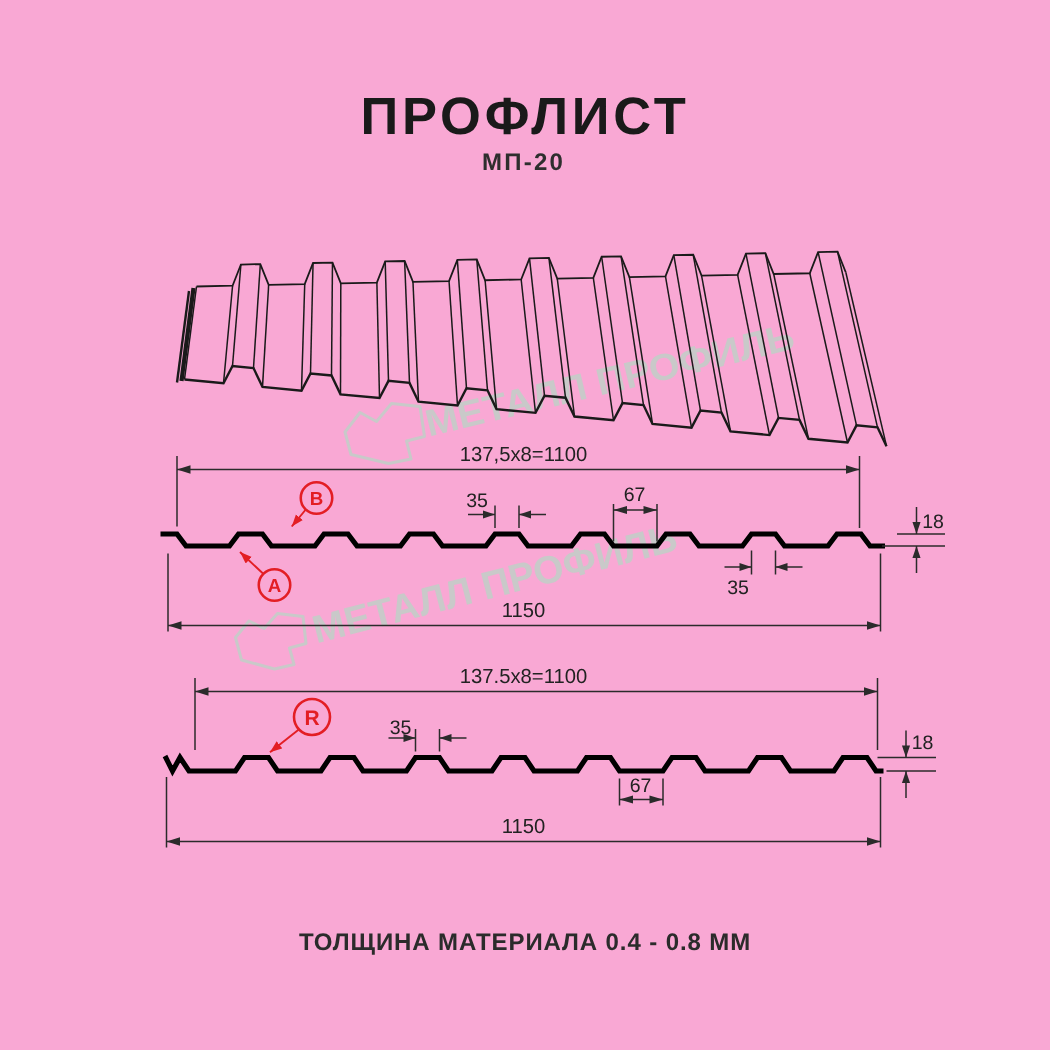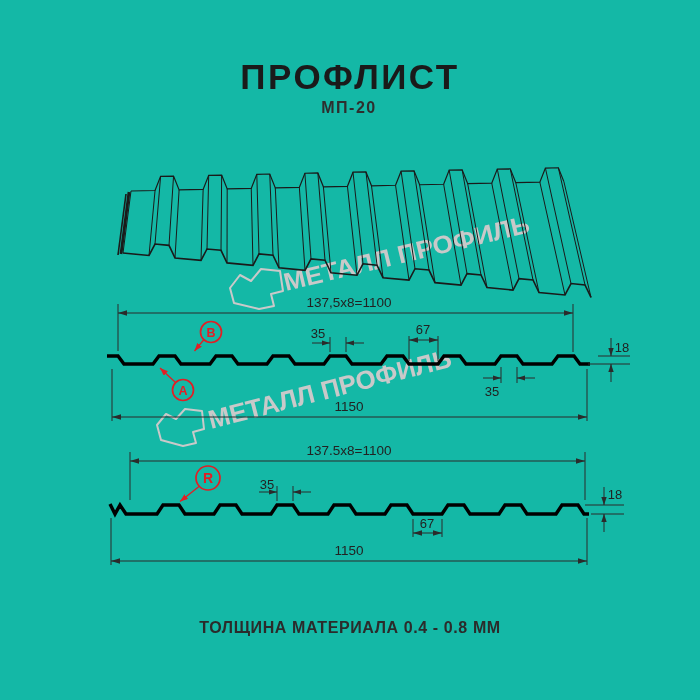--- a/index.html
+++ b/index.html
@@ -1,16 +1,16 @@
 <!DOCTYPE html>
 <html><head>
 <meta charset="utf-8">
 <style>
   html,body{margin:0;padding:0;background:#ffffff;}
-  .page{position:relative;width:700px;height:700px;background:#14b8a6;overflow:hidden;}
+  .page{position:relative;width:700px;height:700px;background:#f9a8d4;overflow:hidden;}
   svg{display:block;}
   text{font-family:"Liberation Sans", sans-serif;}
   .title{font-size:35px;font-weight:bold;letter-spacing:2.5px;fill:#1a1a1a;}
   .subtitle{font-size:16px;font-weight:bold;letter-spacing:1.5px;fill:#2e2e2e;}
   .footer-note{font-size:16px;font-weight:bold;letter-spacing:0.6px;fill:#2b2b2b;}
   .dimtext{font-size:13.5px;fill:#222;}
   .dimsmall{font-size:13px;fill:#222;}
   .wmtext{font-weight:bold;fill:#c9c9c9;}
   .redletter{font-weight:bold;fill:#e31e24;}
   .dimline{stroke:#2b2b2b;stroke-width:1;fill:none;}

